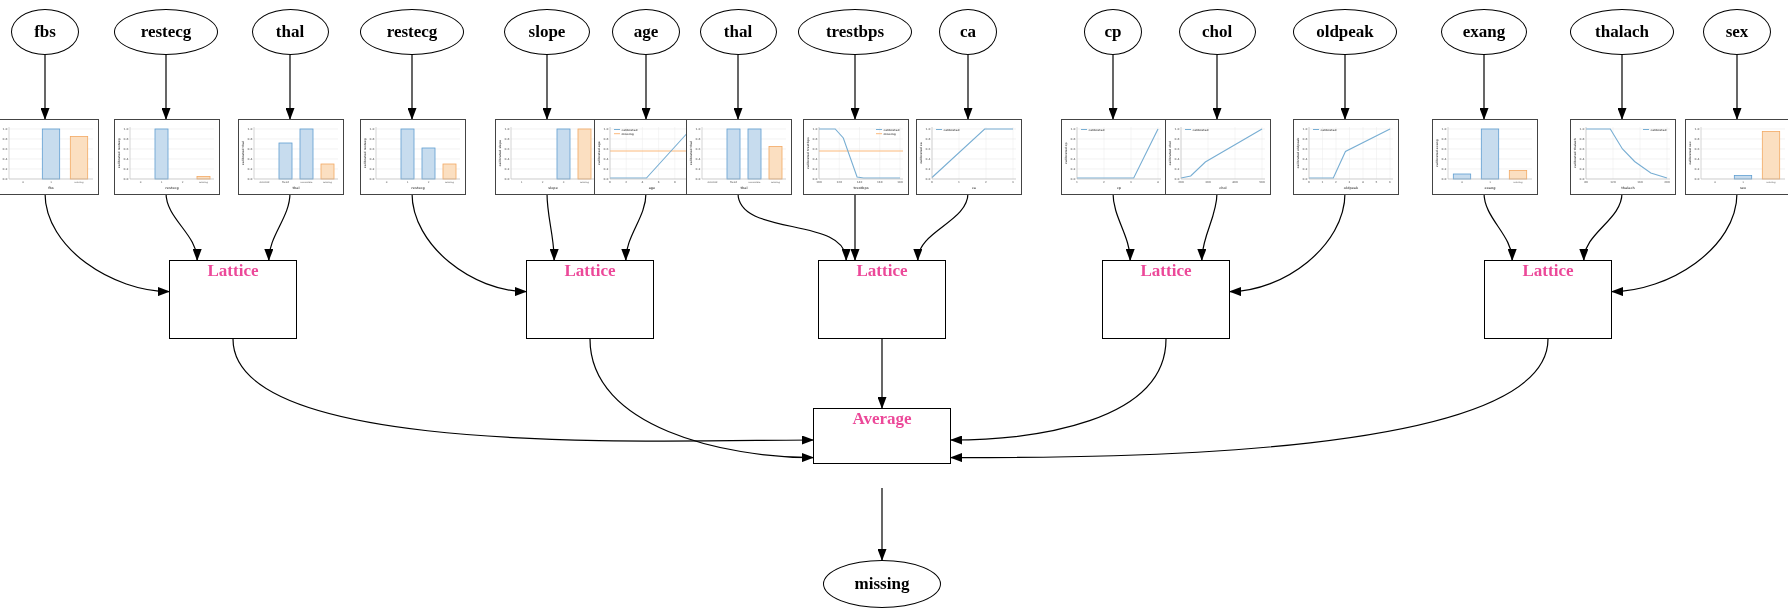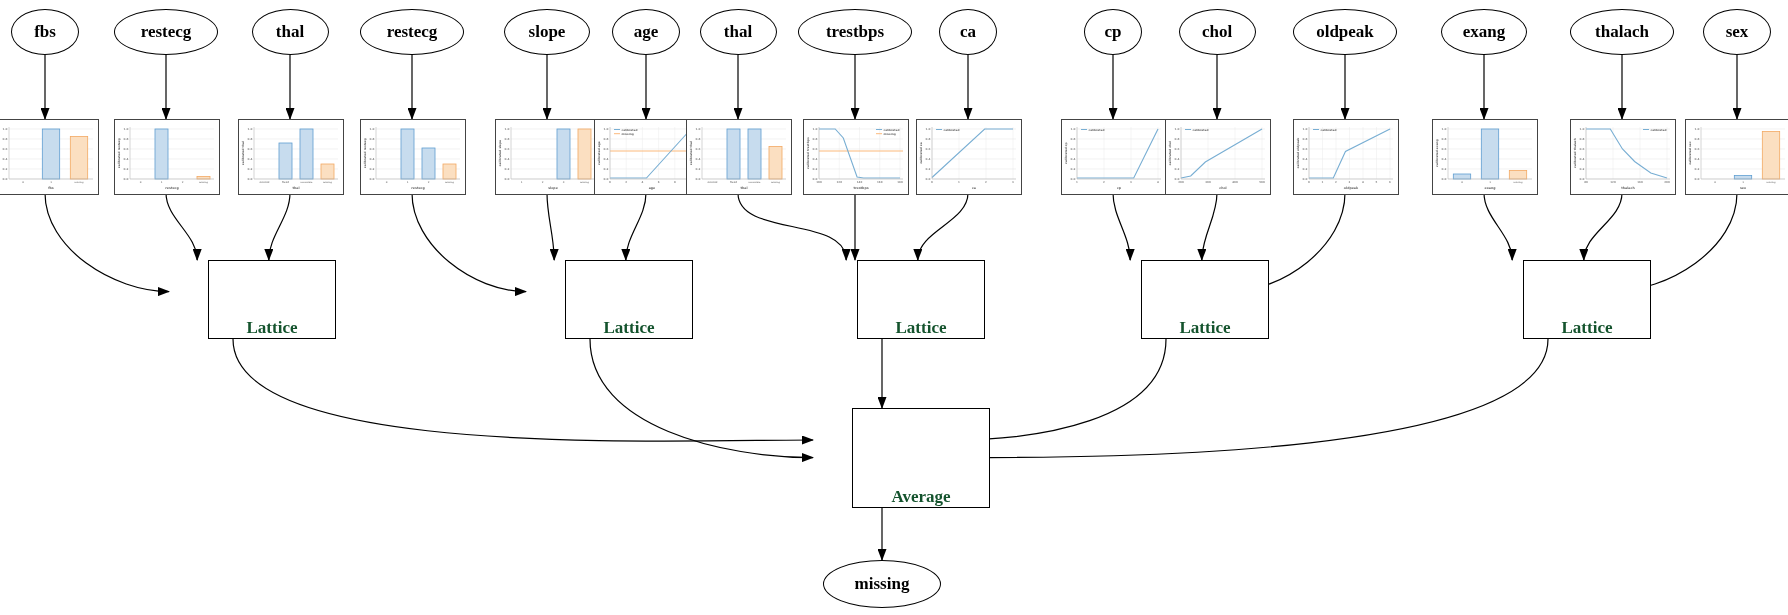--- a/index.html
+++ b/index.html
@@ -2,23 +2,23 @@
 <html><head>
 <meta charset="utf-8">
 <style>
   html,body{margin:0;padding:0;background:#ffffff;}
   #canvas{position:relative;width:1788px;height:615px;background:#fff;overflow:hidden;
           font-family:"Liberation Serif", serif;font-weight:bold;}
   #edge-layer{position:absolute;left:0;top:0;width:1788px;height:615px;}
   .node-ellipse{position:absolute;display:flex;align-items:center;justify-content:center;
           border:1.4px solid #000;border-radius:50%;background:#fff;box-sizing:border-box;
           font-size:17px;color:#000;white-space:nowrap;}
-  .node-box{position:absolute;display:flex;align-items:flex-end;justify-content:center;
+  .node-box{position:absolute;display:flex;align-items:flex-start;justify-content:center;
           border:1.4px solid #000;background:#fff;box-sizing:border-box;
-          font-size:17px;color:#14532d;margin-left:39px;}
+          font-size:17px;color:#ec4899;}
   .chart-thumb{position:absolute;border:1.4px solid #444;background:#fff;box-sizing:content-box;}
 </style>
 </head>
 <body>
 
 <div id="canvas">
   <svg id="edge-layer" width="1788" height="615" viewBox="0 0 1788 615">
     <defs>
       <marker id="arrow" viewBox="0 0 12 9" refX="11" refY="4.5" markerWidth="12" markerHeight="9" markerUnits="userSpaceOnUse" orient="auto">
         <path d="M0,0 L12,4.5 L0,9 z" fill="#000"></path>
@@ -546,20 +546,20 @@
       </div>
       <div class="node-box" style="left: 818px; top: 260px; width: 128px; height: 79px;">
         <span>Lattice</span>
       </div>
       <div class="node-box" style="left: 1102px; top: 260px; width: 128px; height: 79px;">
         <span>Lattice</span>
       </div>
       <div class="node-box" style="left: 1484px; top: 260px; width: 128px; height: 79px;">
         <span>Lattice</span>
       </div>
-      <div class="node-box" style="left: 813px; top: 408px; width: 138px; height: 100px;">
+      <div class="node-box" style="left: 813px; top: 408px; width: 138px; height: 56px;">
         <span>Average</span>
       </div>
       <div class="node-ellipse" style="left: 823px; top: 560px; width: 118px; height: 48px;">
         <span>missing</span>
       </div>
     </div>
 </div>
 
 </body></html>

